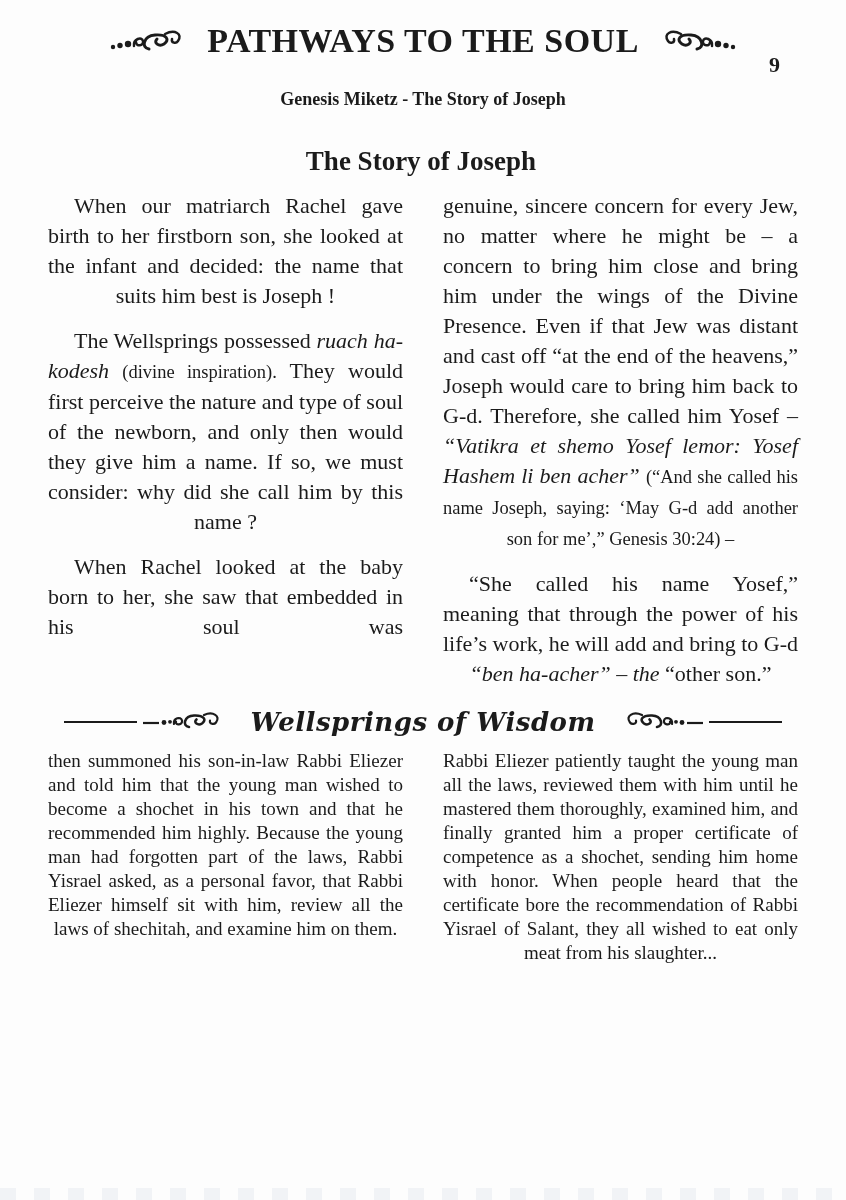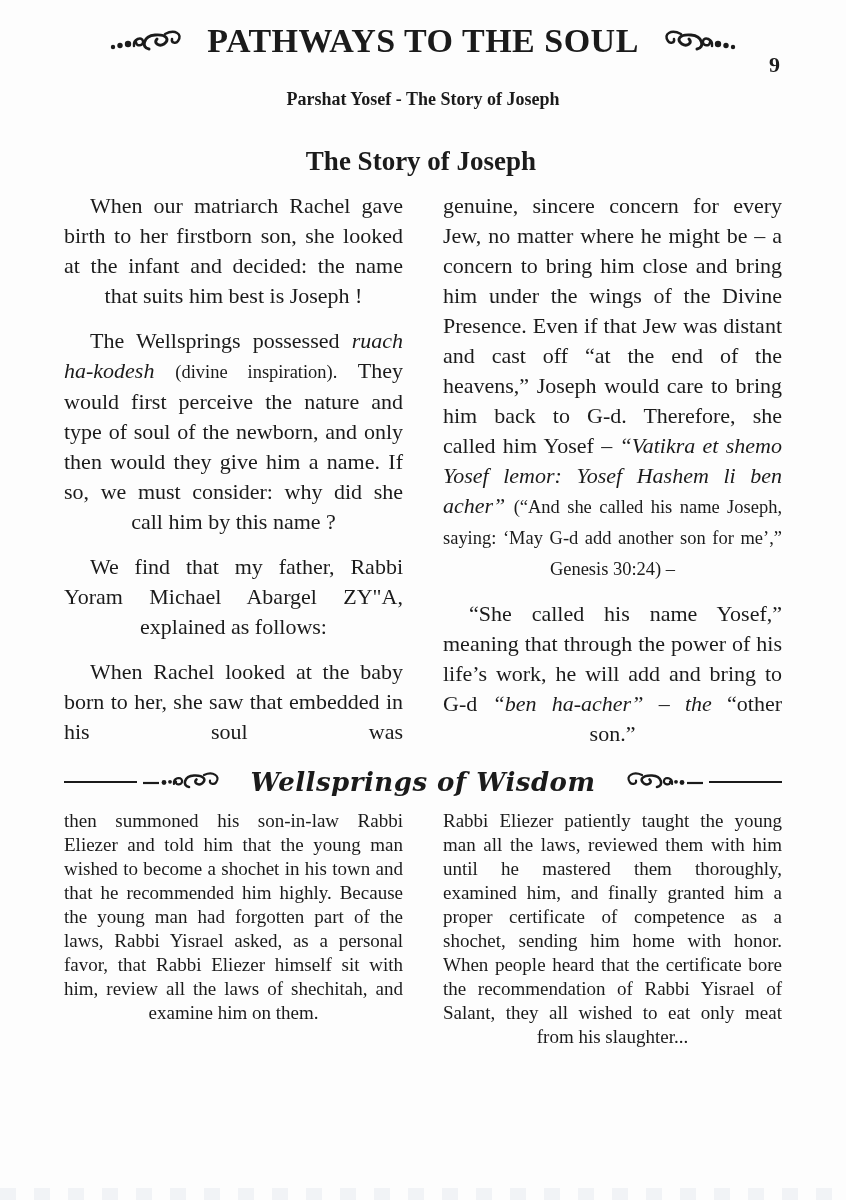--- a/index.html
+++ b/index.html
@@ -9,21 +9,21 @@
     background:var(--paper,#fdfdfd); color:var(--ink,#1b1b1b);
     font-family:"Liberation Serif", serif; overflow:hidden;
   }
   
   .masthead { position:relative; display:flex; align-items:center; justify-content:center; gap:10px; }
   .masthead-title { font-size:34px; font-weight:bold; letter-spacing:.5px; white-space:nowrap; line-height:1.05; }
   .page-number { position:absolute; right:66px; top:52px; font-size:22px; font-weight:bold; }
   .subtitle { text-align:center; font-weight:bold; font-size:18px; margin-top:8px; }
   .section-heading { text-align:center; font-weight:bold; font-size:27px; margin:36px 4px 0 0; }
   
-  .columns { display:flex; gap:40px; padding:0 64px; }
+  .columns { display:flex; gap:40px; padding:0 48px; }
   .col { flex:1 1 0; min-width:0; }
   .main-columns { margin-top:14px; font-size:22px; line-height:30px; }
   .footer-columns { margin-top:12px; font-size:19px; line-height:24px; }
   .para { margin:0 0 15px 0; text-align:justify; }
   .col .para:last-child { margin-bottom:0; }
   .center-last { text-align-last:center; }
   .stretch-last { text-align-last:justify; }
   .indent { text-indent:26px; }
   .seg-italic { font-style:italic; }
   .seg-small { font-size:.84em; }
@@ -65,30 +65,29 @@
           <circle cx="6" cy="21" r="2.2" stroke="none"></circle>
           <circle cx="13" cy="19.5" r="2.7" stroke="none"></circle>
           <circle cx="21" cy="18" r="3.2" stroke="none"></circle>
           <path d="M27 20 C26 13 35 10 36 15 C37 20 29 21 29 16" fill="none" stroke-width="2.5" stroke-linecap="round"></path>
           <path d="M42 23 C34 22 36 10 48 9 C60 8 63 14 57 18 C52 21 46 17 50 13" fill="none" stroke-width="3" stroke-linecap="round"></path>
           <path d="M58 8 C68 3 76 8 71 15 C69 18 64 17 65 13" fill="none" stroke-width="2.5" stroke-linecap="round"></path>
         </g>
       </svg>
       <div class="page-number">9</div>
     </div>
-    <div class="subtitle">Parshat Yosef - The Story of Joseph</div>
+    <div class="subtitle">Genesis Miketz - The Story of Joseph</div>
   </header>
 
   <h2 class="section-heading">The Story of Joseph</h2>
 
   <div class="columns main-columns">
     <div class="col">
         <p class="para center-last indent"><span>When our matriarch Rachel gave birth to her firstborn son, she looked at the infant and decided: the name that suits him best is Joseph !</span></p>
         <p class="para center-last indent"><span>The Wellsprings possessed </span><span class="seg-italic">ruach ha-kodesh</span><span> </span><span class="seg-small">(divine inspiration).</span><span> They would first perceive the nature and type of soul of the newborn, and only then would they give him a name. If so, we must consider: why did she call him by this name ?</span></p>
-        <p class="para center-last indent"><span>We find that my father, Rabbi Yoram Michael Abargel ZY"A, explained as follows:</span></p>
         <p class="para stretch-last indent"><span>When Rachel looked at the baby born to her, she saw that embedded in his soul was</span></p>
       </div>
     <div class="col">
         <p class="para center-last"><span>genuine, sincere concern for every Jew, no matter where he might be – a concern to bring him close and bring him under the wings of the Divine Presence. Even if that Jew was distant and cast off “at the end of the heavens,” Joseph would care to bring him back to G-d. Therefore, she called him Yosef – </span><span class="seg-italic">“Vatikra et shemo Yosef lemor: Yosef Hashem li ben acher”</span><span> </span><span class="seg-small">(“And she called his name Joseph, saying: ‘May G-d add another son for me’,” Genesis 30:24) –</span></p>
         <p class="para center-last indent"><span>“She called his name Yosef,” meaning that through the power of his life’s work, he will add and bring to G-d </span><span class="seg-italic">“ben ha-acher” – the </span><span>“other son.”</span></p>
       </div>
   </div>
 
   <div class="divider">
     <div class="rule"></div>

